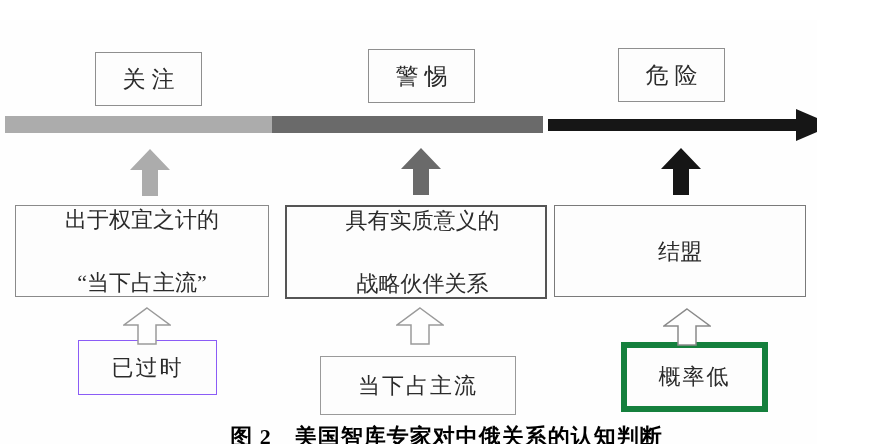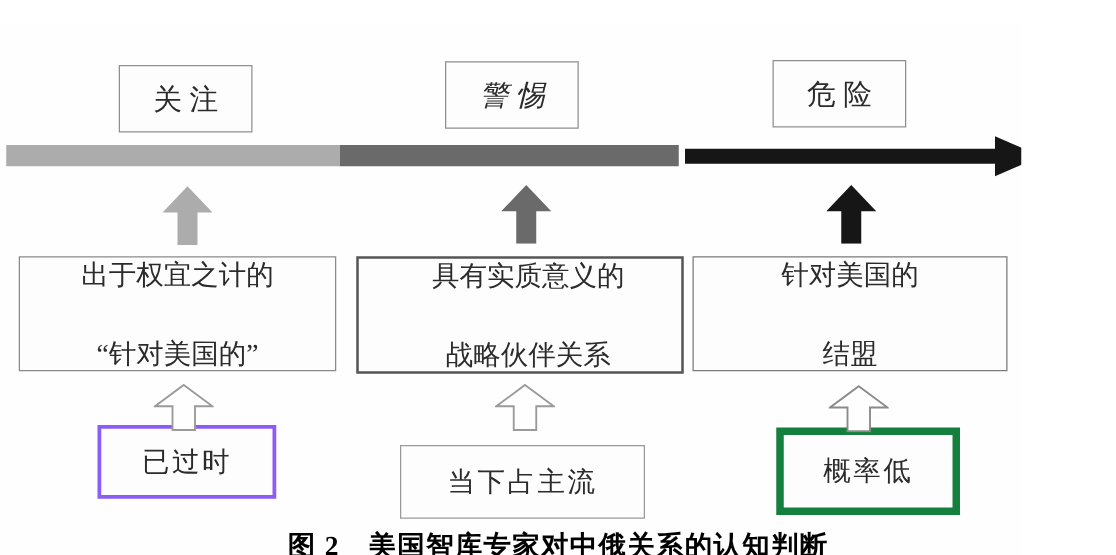--- a/index.html
+++ b/index.html
@@ -15,21 +15,21 @@
   
   .stage-box{
     position:absolute;
     width:105px;height:52px;
     border:1px solid #8f8f8f;
     background:#fdfdfd;
     display:flex;align-items:center;justify-content:center;
     font-size:23px;letter-spacing:6px;text-indent:6px;
   }
   .stage-box.s1{left:95px;top:32px;}
-  .stage-box.s2{left:356px;top:29px;font-style:italic;}
+  .stage-box.s2{left:368px;top:29px;}
   .stage-box.s3{left:618px;top:28px;}
 
   
   .bar-seg{position:absolute;top:96px;height:17px;}
   .bar-seg.b1{left:5px;width:267px;}
   .bar-seg.b2{left:272px;width:271px;}
   .arrow-stem{position:absolute;left:548px;top:99px;width:250px;height:12px;}
   .arrow-head{
     position:absolute;left:796px;top:89px;width:0;height:0;
     border-top:16px solid transparent;
@@ -68,21 +68,21 @@
   .hollow-arrow.h2{left:396px;top:287px;}
   .hollow-arrow.h3{left:663px;top:288px;}
 
   
   .status-box{
     position:absolute;
     background:#fdfdfd;
     display:flex;align-items:center;justify-content:center;
     font-size:22px;letter-spacing:2px;
   }
-  .status-box.t1{left:78px;top:320px;width:137px;height:53px;border:3px solid #8b5cf6;}
+  .status-box.t1{left:78px;top:320px;width:137px;height:53px;border:1px solid #8b5cf6;}
   .status-box.t2{left:320px;top:336px;width:194px;height:57px;border:1px solid #9a9a9a;}
   .status-box.t3{left:621px;top:322px;width:135px;height:58px;border:6px solid #15803d;}
 
   
   .caption{
     position:absolute;left:0;top:402px;width:893px;
     text-align:center;
     font-size:22px;font-weight:bold;color:#000000;
     letter-spacing:1px;
   }
@@ -114,28 +114,27 @@
   </svg>
   <svg class="solid-arrow a2" viewBox="0 0 40 47">
     <polygon points="20,0 40,21 28,21 28,47 12,47 12,21 0,21" fill="#6a6a6a"></polygon>
   </svg>
   <svg class="solid-arrow a3" viewBox="0 0 40 47">
     <polygon points="20,0 40,21 28,21 28,47 12,47 12,21 0,21" fill="#161616"></polygon>
   </svg>
 
   <div class="assess-box m1">
     <span>出于权宜之计的</span>
-    <span>“针对美国的”</span>
+    <span>“当下占主流”</span>
   </div>
   <div class="assess-box m2">
     <span>具有实质意义的</span>
     <span>战略伙伴关系</span>
   </div>
   <div class="assess-box m3">
-    <span>针对美国的</span>
     <span>结盟</span>
   </div>
 
   <div class="status-box t1">
     <span>已过时</span>
   </div>
   <div class="status-box t2">
     <span>当下占主流</span>
   </div>
   <div class="status-box t3">

